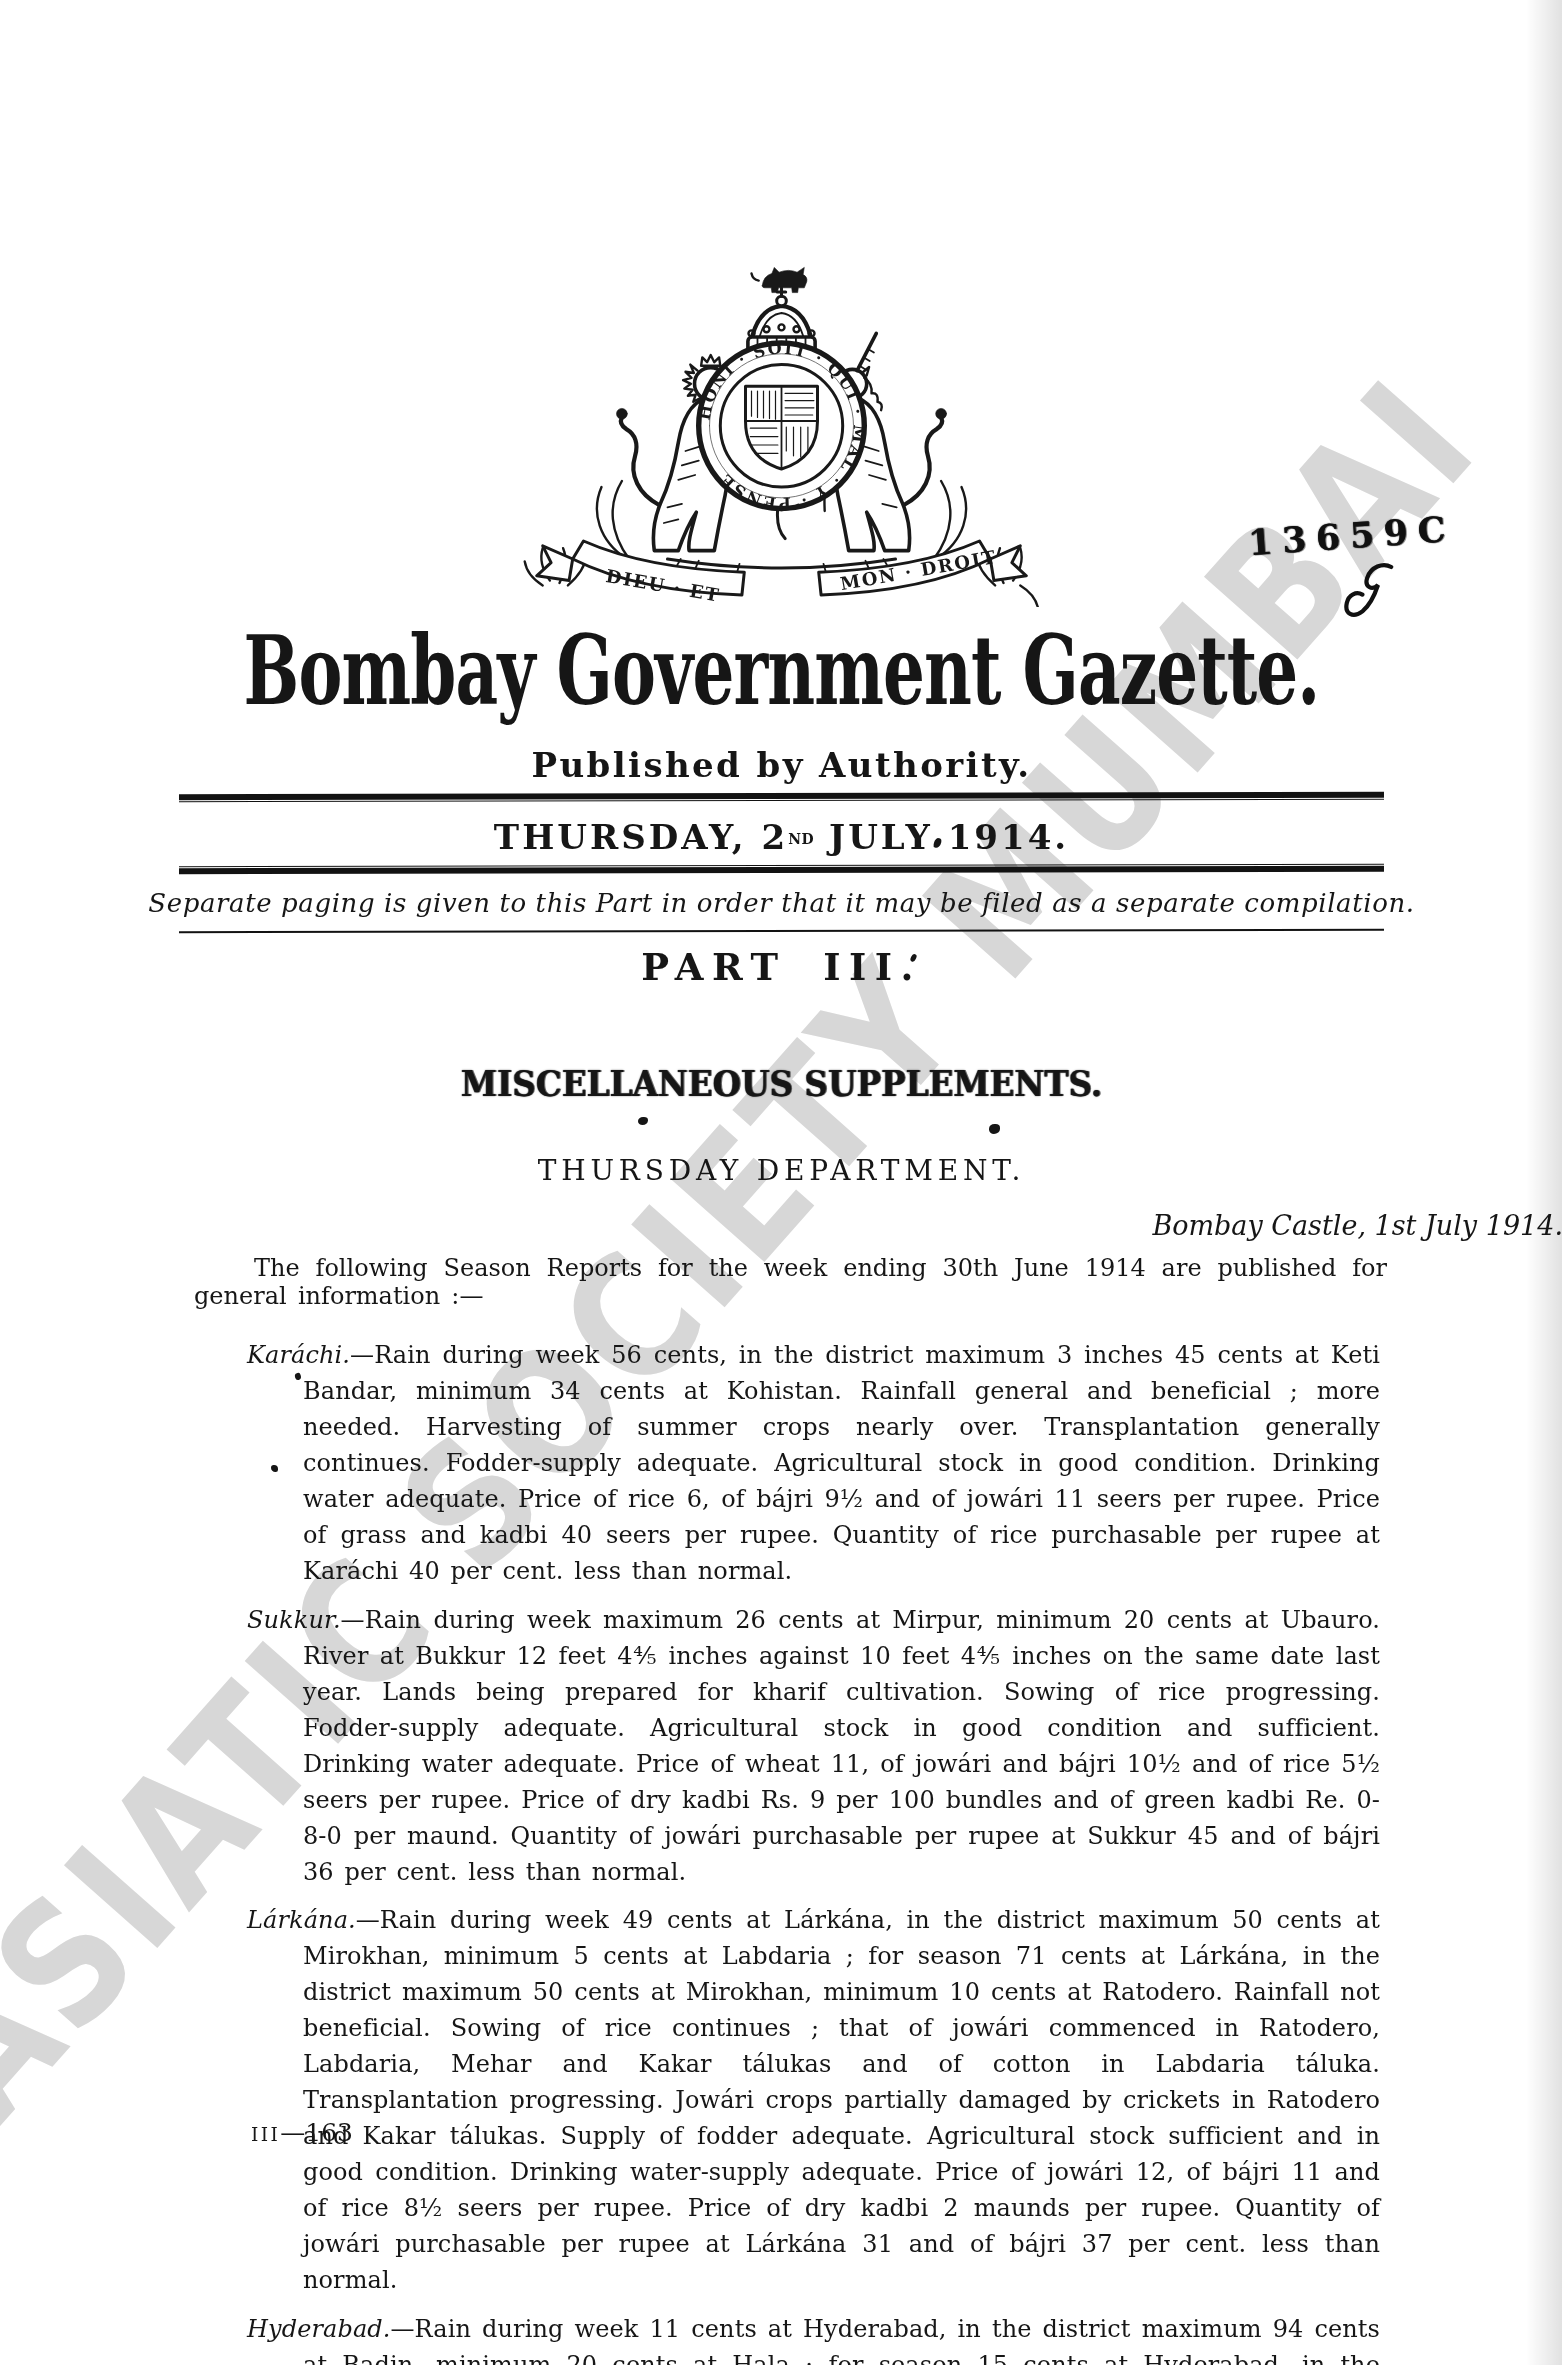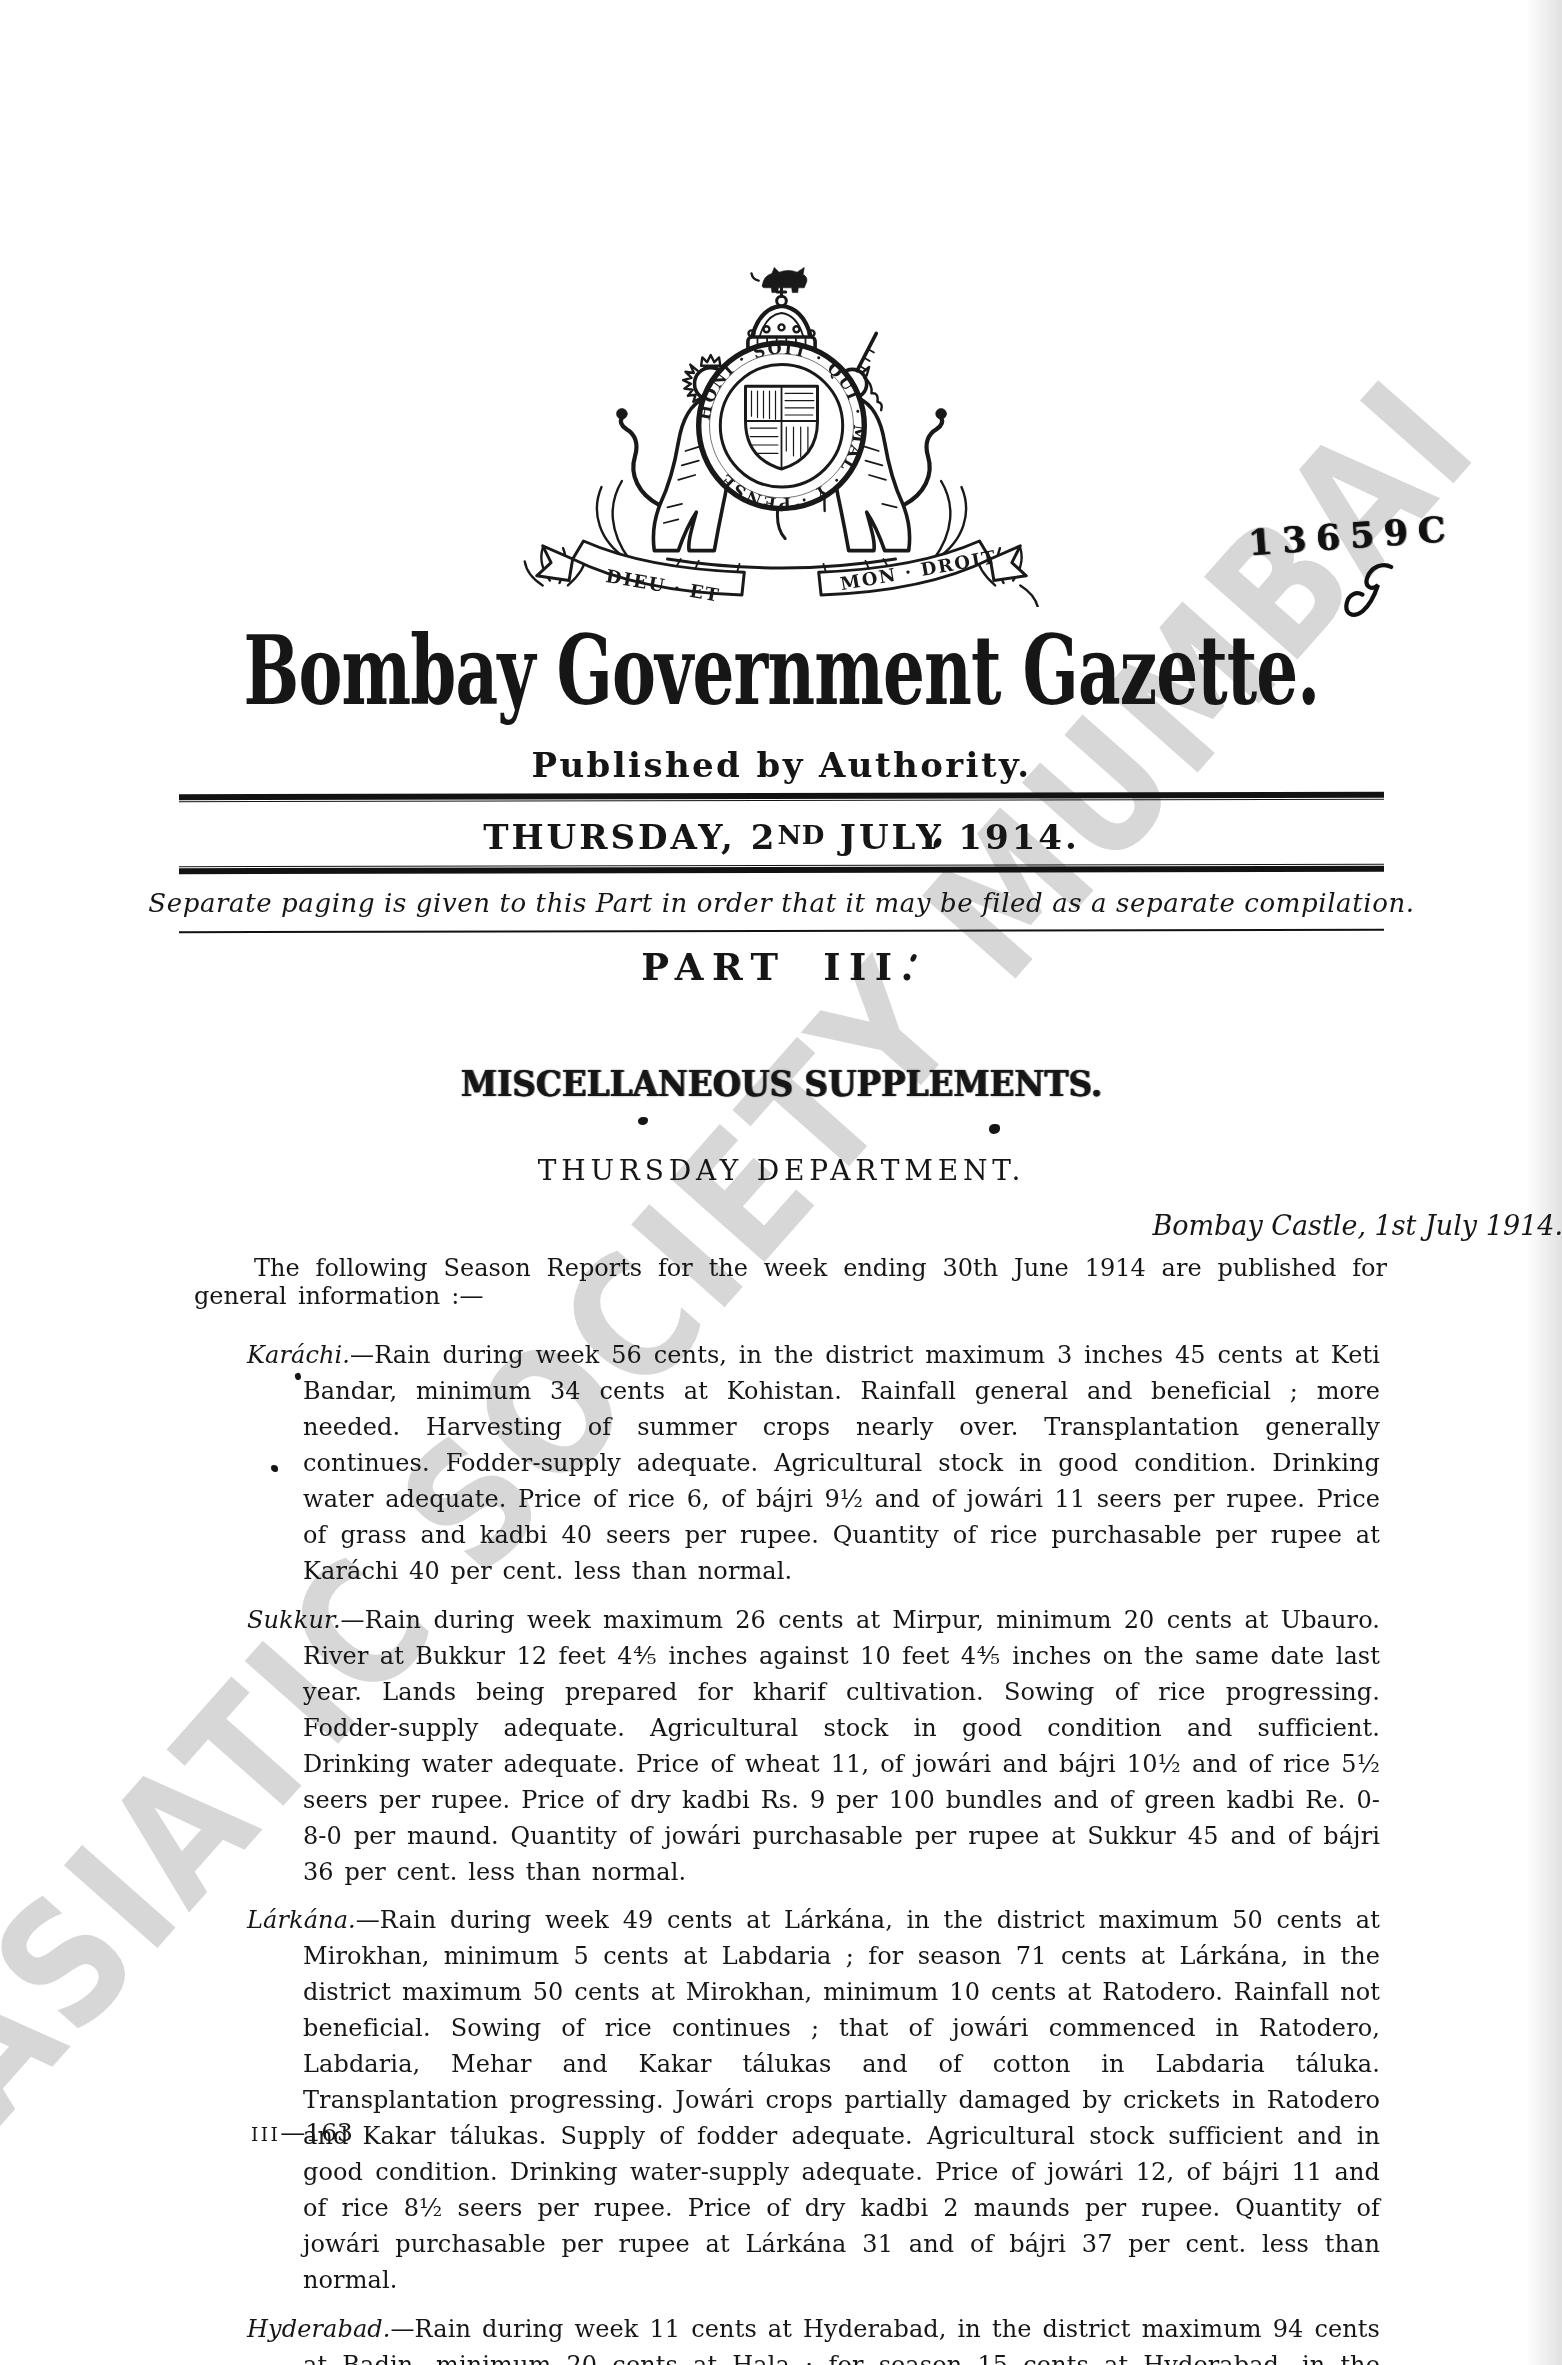--- a/index.html
+++ b/index.html
@@ -32,21 +32,21 @@
   
   .the{top:583px;font-size:34px;font-weight:bold;}
   .title{top:617px;font-size:89px;font-weight:bold;letter-spacing:-1.2px;
          transform:scale(0.74,1.08);margin:0;}
   .published{top:745px;font-size:34px;font-weight:bold;letter-spacing:2.4px;}
   .rule{position:absolute;left:179px;width:1205px;z-index:1;transform:rotate(-0.12deg);}
   .rule-a{top:793px;height:7.8px;border-top:6px solid #121212;border-bottom:1.8px solid #121212;}
   .rule-b{top:865px;height:8.4px;border-top:1.8px solid #121212;border-bottom:6px solid #121212;}
   .rule-c{top:930px;height:2.4px;border-top:2.4px solid #121212;}
   .dateline{top:817px;font-size:34px;font-weight:bold;letter-spacing:3px;}
-  .ord{font-size:26px;vertical-align:5.4px;letter-spacing:0.6px;}
+  .ord{font-size:14px;vertical-align:5.4px;letter-spacing:0.6px;}
   .note{top:888px;font-style:italic;font-size:26px;letter-spacing:0.6px;}
   .part{top:945px;font-size:37px;font-weight:bold;letter-spacing:8.4px;word-spacing:15.6px;}
   .supp{top:1063px;font-size:34px;font-weight:bold;letter-spacing:0;
         transform:scale(0.96,1.05);
         text-shadow:1.2px 0.6px 0 rgba(0,0,0,.55), -0.6px 0 0 rgba(0,0,0,.4), 0 0 1.8px rgba(0,0,0,.55);}
   .dept{top:1154px;font-size:28px;letter-spacing:4.8px;}
   .castle{top:1210px;font-style:italic;font-size:27px;text-align:right;}
   
   .intro{
     position:absolute;left:187px;top:1247px;width:1193px;z-index:1;margin:7px;

